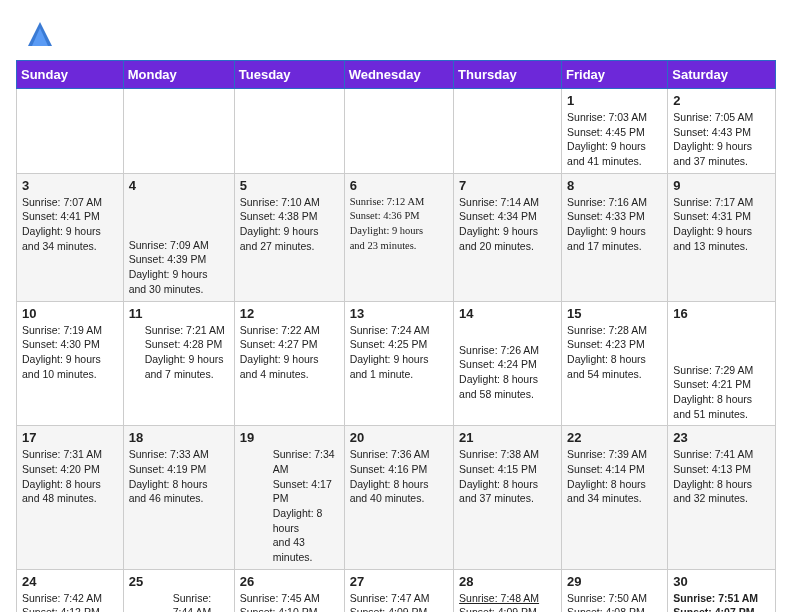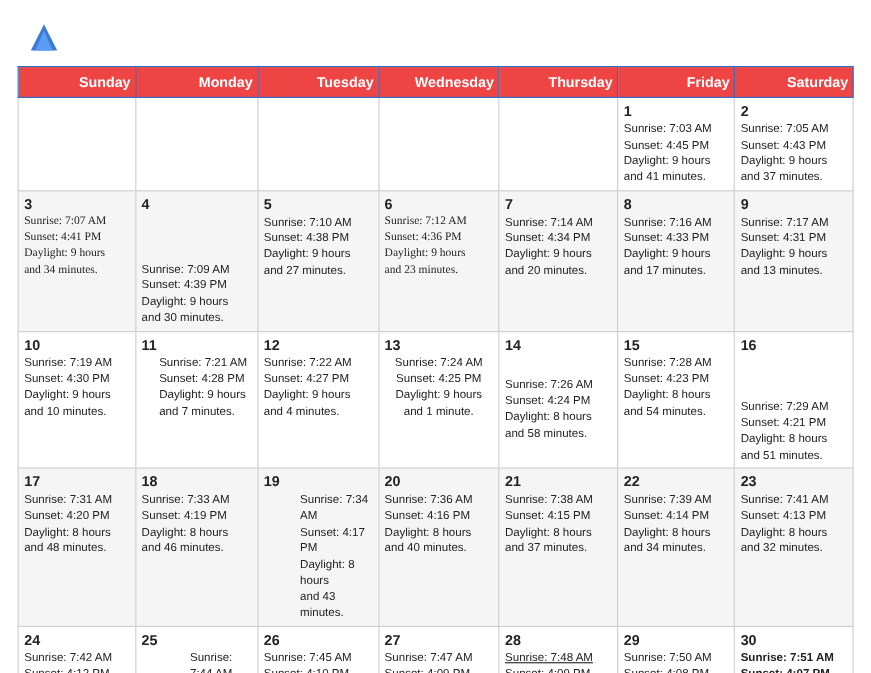--- a/index.html
+++ b/index.html
@@ -52,26 +52,26 @@
       color: #444;
     }
     .calendar {
       width: 100%;
       border-collapse: collapse;
       padding: 0 8px;
       margin: 0 8px;
       width: calc(100% - 16px);
     }
     .calendar th {
-      background-color: #ef4444;
+      background-color: #6d28d9;
       color: #fff;
       font-size: 13px;
       font-weight: bold;
       padding: 6px 4px;
-      text-align: right;
+      text-align: left;
       border: 1px solid #2a6bc5;
     }
     .calendar td {
       vertical-align: top;
       border: 1px solid #ccc;
       padding: 4px 5px;
       font-size: 10.5px;
       color: #222;
       width: 113px;
       min-height: 80px;
@@ -148,21 +148,21 @@
             <span class="day-num">2</span>
             <div class="day-info" style="white-space: pre-line;">Sunrise: 7:05 AM
 Sunset: 4:43 PM
 Daylight: 9 hours
 and 37 minutes.</div>
           </td>
         </tr>
         <tr>
           <td>
             <span class="day-num">3</span>
-            <div class="day-info" style="white-space: pre-line; font-family: Liberation Serif, serif;">Sunrise: 7:07 AM
+            <div class="day-info" style="white-space: pre-line;">Sunrise: 7:07 AM
 Sunset: 4:41 PM
 Daylight: 9 hours
 and 34 minutes.</div>
           </td>
           <td>
             <span class="day-num">4</span>
             <div class="day-info" style="white-space: pre-line; margin-top: 45px;">Sunrise: 7:09 AM
 Sunset: 4:39 PM
 Daylight: 9 hours
 and 30 minutes.</div>
@@ -220,21 +220,21 @@
           </td>
           <td>
             <span class="day-num">12</span>
             <div class="day-info" style="white-space: pre-line;">Sunrise: 7:22 AM
 Sunset: 4:27 PM
 Daylight: 9 hours
 and 4 minutes.</div>
           </td>
           <td>
             <span class="day-num">13</span>
-            <div class="day-info" style="white-space: pre-line; text-align: center;">Sunrise: 7:24 AM
+            <div class="day-info" style="white-space: pre-line;">Sunrise: 7:24 AM
 Sunset: 4:25 PM
 Daylight: 9 hours
 and 1 minute.</div>
           </td>
           <td>
             <span class="day-num">14</span>
             <div class="day-info" style="white-space: pre-line; margin-top: 22px;">Sunrise: 7:26 AM
 Sunset: 4:24 PM
 Daylight: 8 hours
 and 58 minutes.</div>

